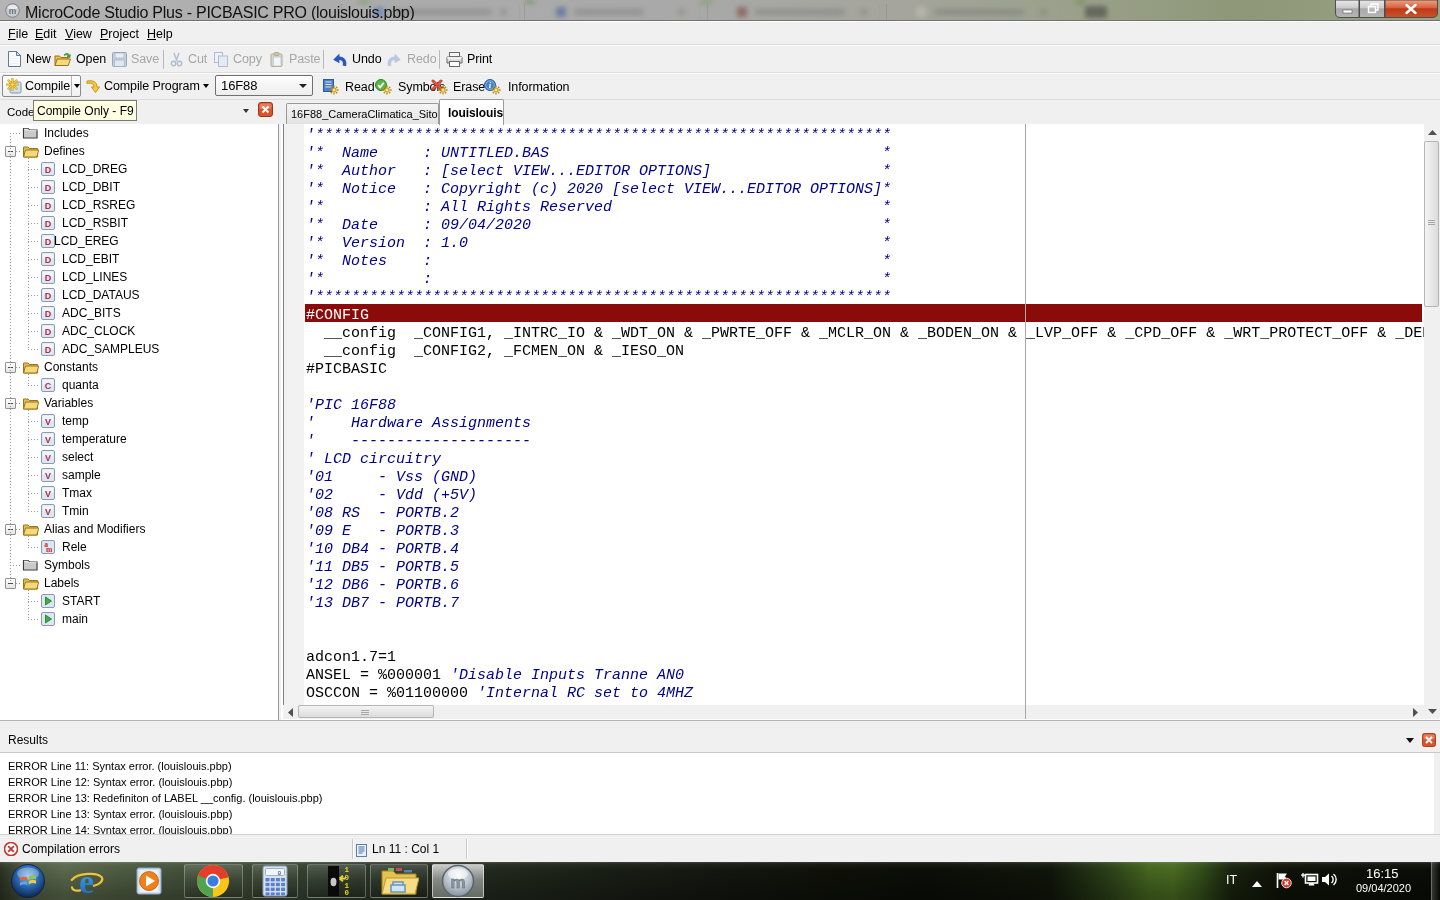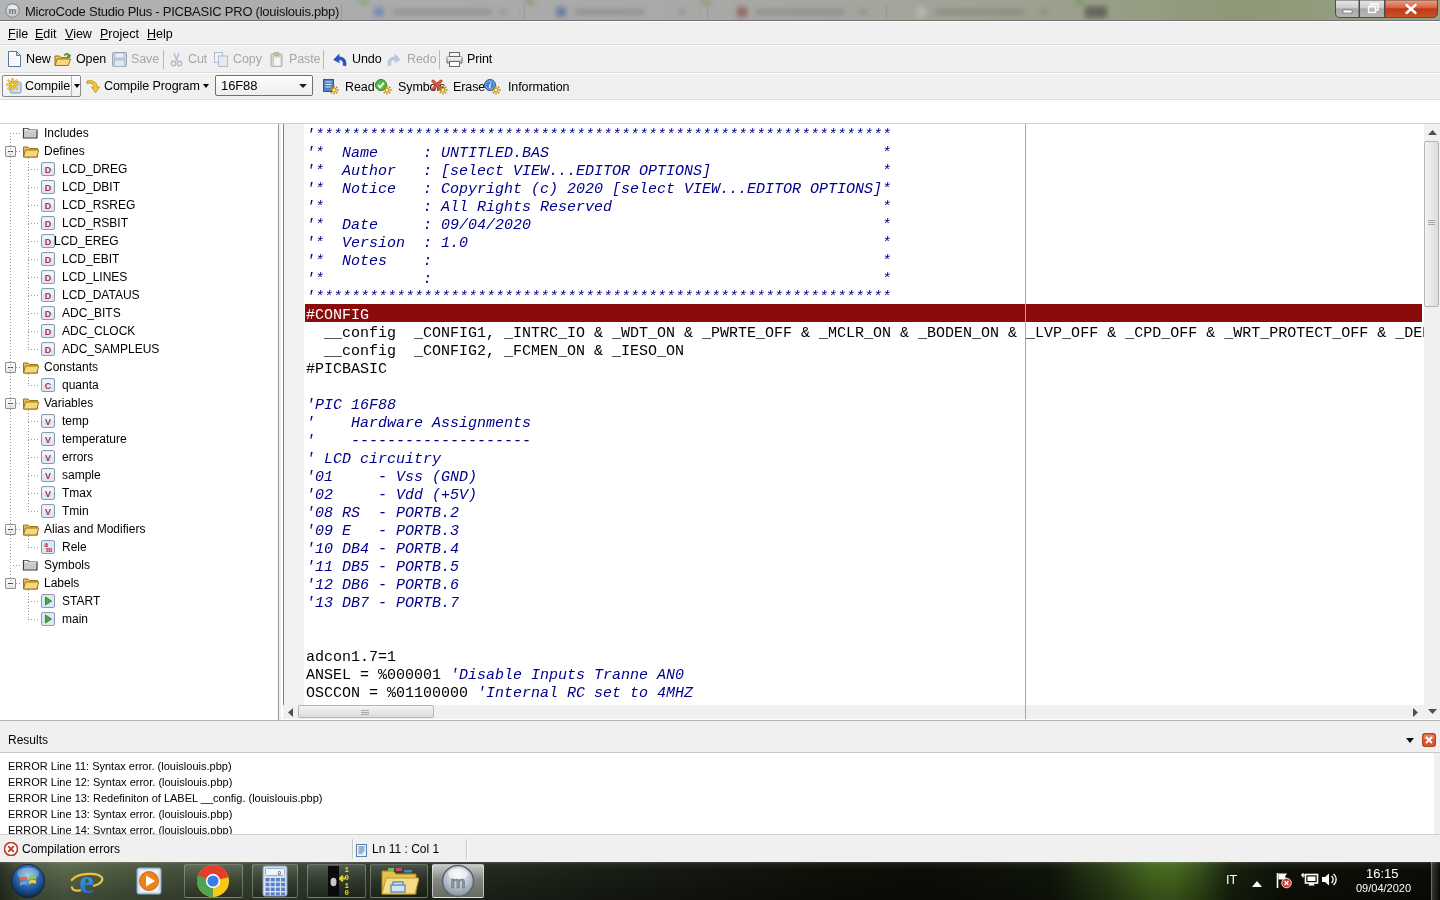--- a/index.html
+++ b/index.html
@@ -5,21 +5,21 @@
 html,body{width:1440px;height:900px;overflow:hidden}
 body{font-family:"Liberation Sans",sans-serif;background:#fff;position:relative}
 #scr{position:absolute;left:0;top:0;width:1440px;height:900px;overflow:hidden}
 .abs{position:absolute}
 
 #titlebar{left:0;top:0;width:1440px;height:21px;background:linear-gradient(90deg,#b4b4b4 0,#adadad 18%,#a9a9a9 46%,#a5a59d 62%,#9aa08a 75%,#8e9878 86%,#949e80 94%,#9aa486 100%);border-bottom:1px solid #717171;overflow:hidden}
 .ttab{position:absolute;top:4px;height:17px;border-left:1px solid rgba(120,120,120,0.3);border-right:1px solid rgba(150,150,150,0.22)}
 .tsmudge{position:absolute;border-radius:3px;background:rgba(95,95,95,0.30);filter:blur(2.5px)}
 .tfav{position:absolute;border-radius:2px;filter:blur(2.4px);opacity:0.55}
 #title-ico{left:5px;top:3px;width:15px;height:15px}
-#title-txt{left:25px;top:4px;font-size:13px;color:#111;letter-spacing:-0.25px}
+#title-txt{left:25px;top:4px;font-size:16px;color:#111;letter-spacing:-0.25px}
 #winbtns{left:1335px;top:0;width:103px;height:18px}
 
 #menubar{left:0;top:22px;width:1440px;height:23px;background:#f0f0f0;border-bottom:1px solid #dddddd}
 .mi{position:absolute;top:5px;font-size:12.5px;color:#000}
 .mi u{text-decoration:underline}
 
 #tb1{left:0;top:46px;width:1440px;height:27px;background:#f0f0f0;border-bottom:1px solid #ddd}
 #tb2{left:0;top:74px;width:1440px;height:26px;background:#f0f0f0;border-bottom:1px solid #ddd}
 .tbi{position:absolute;top:0;height:26px;display:flex;align-items:center;font-size:12.5px;color:#000;letter-spacing:-0.1px}
 .tbi.gray{color:#a6a6a6}
@@ -302,20 +302,34 @@
               <g stroke="#b8860b" stroke-width="1.4">
                 <path d="M5 0.4 L5 2 M5 8 L5 9.6 M0.4 5 L2 5 M8 5 L9.6 5 M1.8 1.8 L2.9 2.9 M7.1 7.1 L8.2 8.2 M8.2 1.8 L7.1 2.9 M2.9 7.1 L1.8 8.2"></path>
               </g>
               <circle cx="5" cy="5" r="1" fill="#fdf3d0"></circle>
             </svg>
           </g>
         </svg>
       </div>
 <div class="tbi" style="left:508px">Information</div>
 </div>
+<div id="row3" class="abs">
+<span class="abs" style="left:7px;top:6px;font-size:11.5px">Code</span>
+<div class="abs" style="left:33px;top:0px;width:104px;height:21px;background:#ffffe1;border:1px solid #7a7a7a;font-size:12px;color:#000;padding:3px 0 0 3px;white-space:nowrap;overflow:hidden">Compile Only - F9</div>
+<div class="abs" style="left:243px;top:9px;width:0;height:0;border-left:3.5px solid transparent;border-right:3.5px solid transparent;border-top:4px solid #333"></div>
+<div class="abs" style="left:258px;top:2px"><svg width="15" height="15" viewBox="0 0 15 15">
+          <rect x="0.5" y="0.5" width="14" height="14" rx="2.5" fill="#d9542c" stroke="#a03318"></rect>
+          <rect x="1.5" y="1.5" width="12" height="5.5" rx="2" fill="rgba(255,255,255,0.25)"></rect>
+          <g stroke="#fff" stroke-width="2">
+            <path d="M4.5 4.5 L10.5 10.5 M10.5 4.5 L4.5 10.5"></path>
+          </g>
+        </svg></div>
+<div class="tab" style="left:286px;top:3px;width:153px;height:21px;background:linear-gradient(180deg,#f4f4f4,#e2e2e2);border:1px solid #9a9a9a;border-bottom:none;border-radius:2px 2px 0 0;padding:4px 0 0 4px;font-size:11px;white-space:nowrap;overflow:hidden;z-index:2">16F88_CameraClimatica_Sito</div>
+<div class="tab" style="left:439px;top:-1px;width:65px;height:26px;background:#fff;border:1px solid #9a9a9a;border-bottom:none;border-radius:2px 2px 0 0;padding:6px 0 0 8px;font-weight:bold;font-size:12px;letter-spacing:-0.1px;z-index:3">louislouis</div>
+</div>
 <div id="codehdr-border" class="abs"></div>
 <div class="abs" style="left:279px;top:124px;width:4px;height:596px;background:#f0f0f0"></div>
 <div id="treewrap" class="abs">
 <div class="hdot" style="left:10px;top:9px;width:11px"></div>
 <div class="ticon" style="left:22px;top:1px"><svg width="17" height="15" viewBox="0 0 17 15">
           <path d="M1.5 3.5 L6 3.5 L7.5 5 L15 5 L15 13 L1.5 13 Z" fill="#d9d9d9" stroke="#3a3a3a" stroke-width="1.2"></path>
           <path d="M2.5 6 L14 6 L14 12 L2.5 12 Z" fill="#c9c9c9"></path>
           <path d="M2 4.2 L6 4.2 L7.2 5.6 L14.6 5.6" fill="none" stroke="#f5f5f5" stroke-width="0.8"></path>
         </svg></div>
 <div class="tlabel" style="left:44px;top:2px">Includes</div>
@@ -443,21 +457,21 @@
           <rect x="1.5" y="1.5" width="11" height="5" fill="#eef4fb"></rect>
           <text x="7" y="10.5" font-family="Liberation Sans" font-size="9" font-weight="bold" fill="#b03040" text-anchor="middle">V</text>
         </svg></div>
 <div class="tlabel" style="left:62px;top:308px">temperature</div>
 <div class="hdot" style="left:28px;top:333px;width:11px"></div>
 <div class="ticon" style="left:41px;top:326px"><svg width="14" height="14" viewBox="0 0 14 14">
           <rect x="0.5" y="0.5" width="13" height="13" rx="1.5" fill="#dce7f5" stroke="#8a9ab0"></rect>
           <rect x="1.5" y="1.5" width="11" height="5" fill="#eef4fb"></rect>
           <text x="7" y="10.5" font-family="Liberation Sans" font-size="9" font-weight="bold" fill="#b03040" text-anchor="middle">V</text>
         </svg></div>
-<div class="tlabel" style="left:62px;top:326px">errors</div>
+<div class="tlabel" style="left:62px;top:326px">select</div>
 <div class="hdot" style="left:28px;top:351px;width:11px"></div>
 <div class="ticon" style="left:41px;top:344px"><svg width="14" height="14" viewBox="0 0 14 14">
           <rect x="0.5" y="0.5" width="13" height="13" rx="1.5" fill="#dce7f5" stroke="#8a9ab0"></rect>
           <rect x="1.5" y="1.5" width="11" height="5" fill="#eef4fb"></rect>
           <text x="7" y="10.5" font-family="Liberation Sans" font-size="9" font-weight="bold" fill="#b03040" text-anchor="middle">V</text>
         </svg></div>
 <div class="tlabel" style="left:62px;top:344px">sample</div>
 <div class="hdot" style="left:28px;top:369px;width:11px"></div>
 <div class="ticon" style="left:41px;top:362px"><svg width="14" height="14" viewBox="0 0 14 14">
           <rect x="0.5" y="0.5" width="13" height="13" rx="1.5" fill="#dce7f5" stroke="#8a9ab0"></rect>

